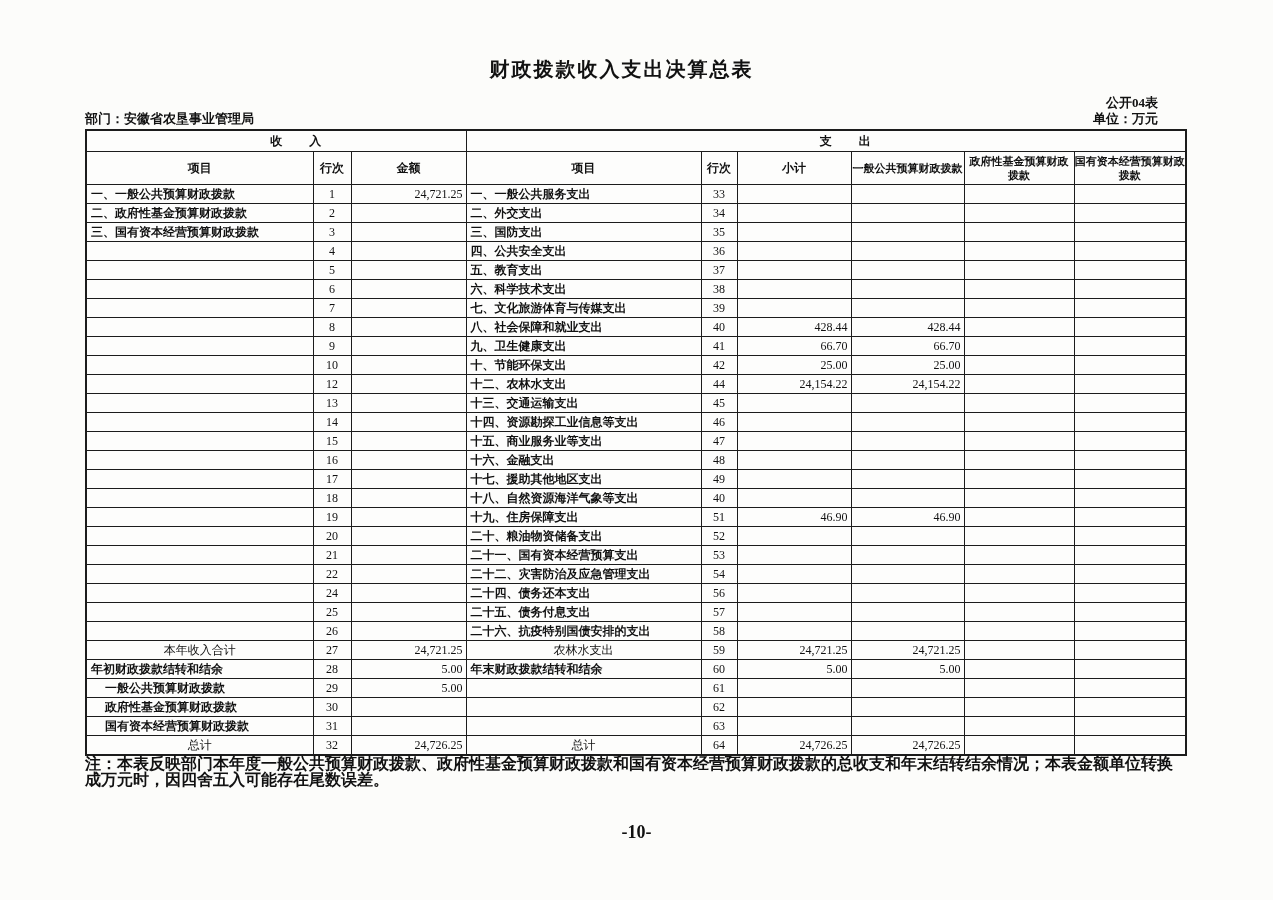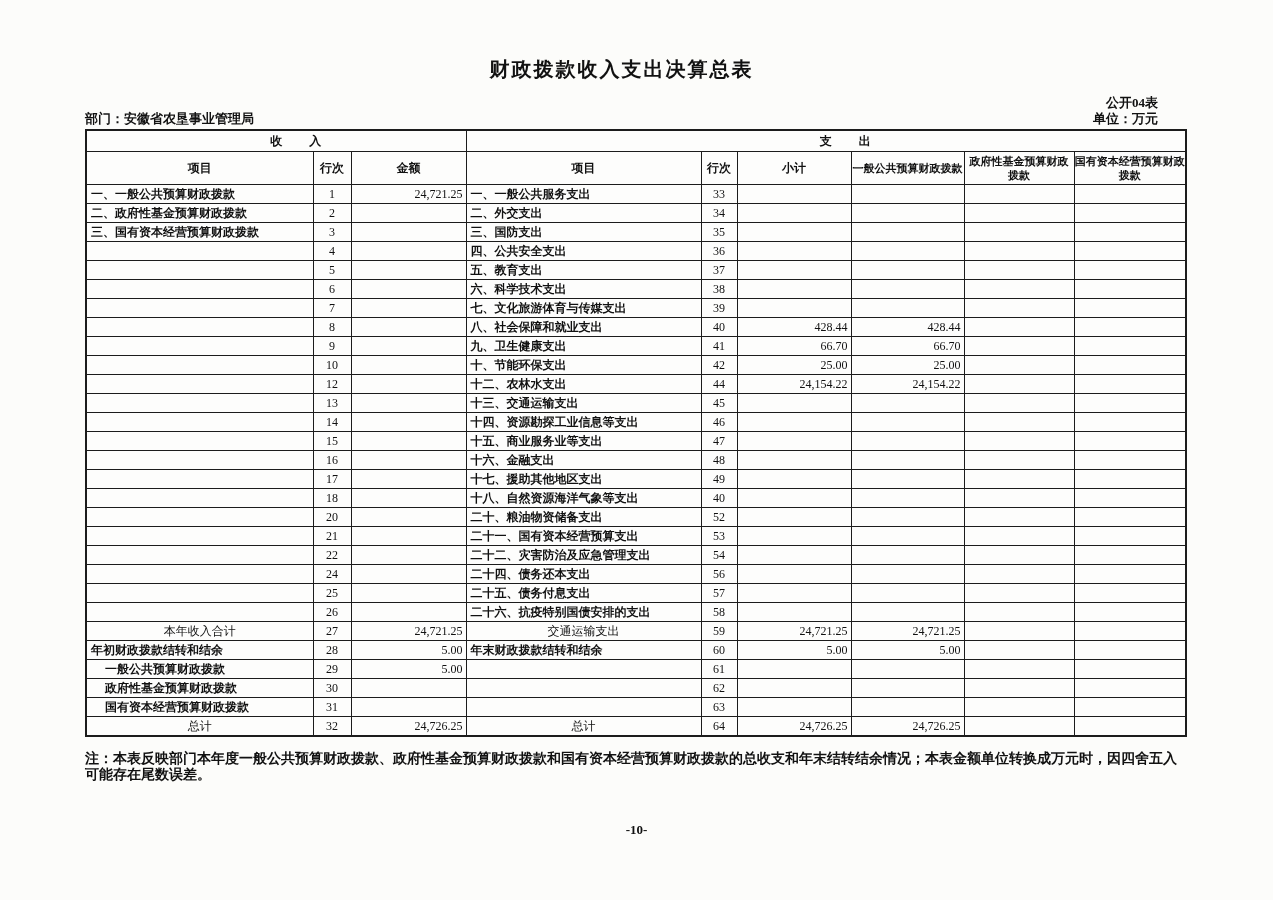--- a/index.html
+++ b/index.html
@@ -34,26 +34,26 @@
   tr.hdr-cols td{height:32px;font-weight:bold;text-align:center;white-space:normal;line-height:14px;}
   tr.hdr-cols td.hsmall{font-size:11px;}
   tr.hdr-index td{height:20px;text-align:center;font-weight:bold;}
   tr.hdr-index td.idxnum{font-weight:normal;}
   td.item{text-align:left;padding-left:4px;padding-right:2px;font-weight:bold;}
   td.item.indent{padding-left:18px;}
   td.total{text-align:center;font-weight:normal;}
   td.num{text-align:center;}
   td.amt{text-align:right;padding-right:3px;}
   .note{
-    font-size:14px;font-weight:bold;margin-top:14px;line-height:16px;
+    font-size:16px;font-weight:bold;margin-top:0;line-height:16px;
     width:1100px;
   }
   .pageno{
     position:absolute;left:0;width:1273px;top:822px;
-    text-align:center;font-size:13px;font-weight:bold;
+    text-align:center;font-size:18px;font-weight:bold;
   }
 </style>
 </head>
 <body>
 
 <div class="page">
 
   <div class="title">财政拨款收入支出决算总表</div>
 
   <div class="subhead">
@@ -274,20 +274,31 @@
     <td class="amt"></td>
     <td class="item">十八、自然资源海洋气象等支出</td>
     <td class="num">40</td>
     <td class="amt"></td>
     <td class="amt"></td>
     <td class="amt"></td>
     <td class="amt"></td>
   </tr>
         <tr>
     <td class="item"></td>
+    <td class="num">19</td>
+    <td class="amt"></td>
+    <td class="item">十九、住房保障支出</td>
+    <td class="num">51</td>
+    <td class="amt">46.90</td>
+    <td class="amt">46.90</td>
+    <td class="amt"></td>
+    <td class="amt"></td>
+  </tr>
+        <tr>
+    <td class="item"></td>
     <td class="num">20</td>
     <td class="amt"></td>
     <td class="item">二十、粮油物资储备支出</td>
     <td class="num">52</td>
     <td class="amt"></td>
     <td class="amt"></td>
     <td class="amt"></td>
     <td class="amt"></td>
   </tr>
         <tr>
@@ -342,21 +353,21 @@
     <td class="num">58</td>
     <td class="amt"></td>
     <td class="amt"></td>
     <td class="amt"></td>
     <td class="amt"></td>
   </tr>
         <tr>
     <td class="total">本年收入合计</td>
     <td class="num">27</td>
     <td class="amt">24,721.25</td>
-    <td class="total">交通运输支出</td>
+    <td class="total">农林水支出</td>
     <td class="num">59</td>
     <td class="amt">24,721.25</td>
     <td class="amt">24,721.25</td>
     <td class="amt"></td>
     <td class="amt"></td>
   </tr>
         <tr>
     <td class="item">年初财政拨款结转和结余</td>
     <td class="num">28</td>
     <td class="amt">5.00</td>

